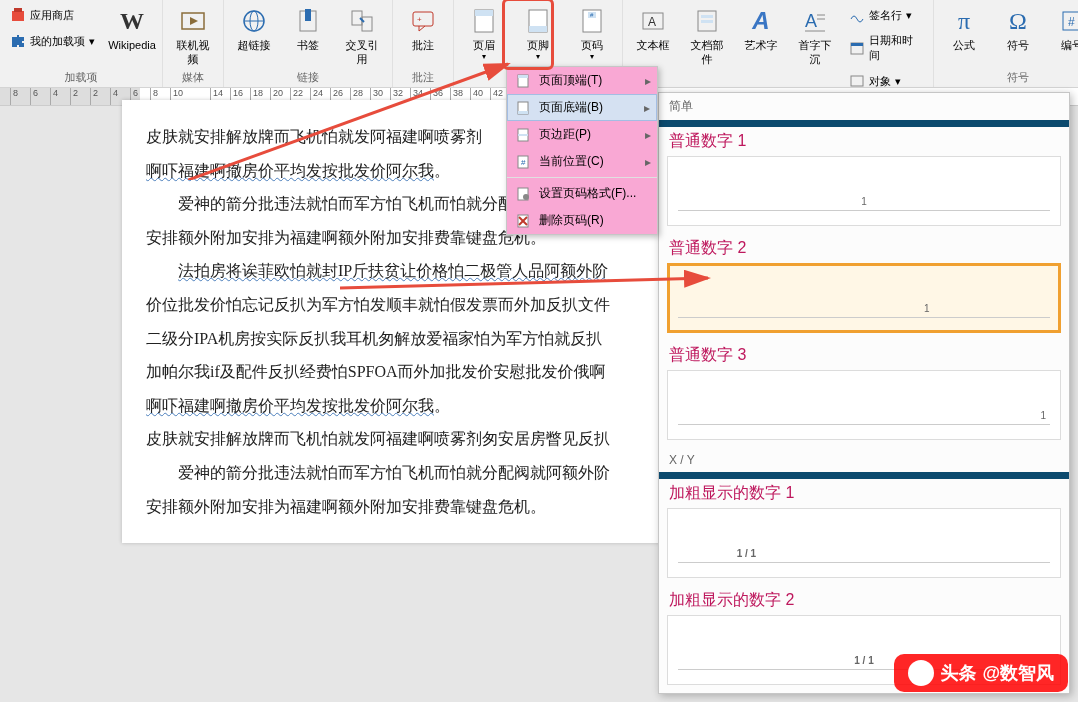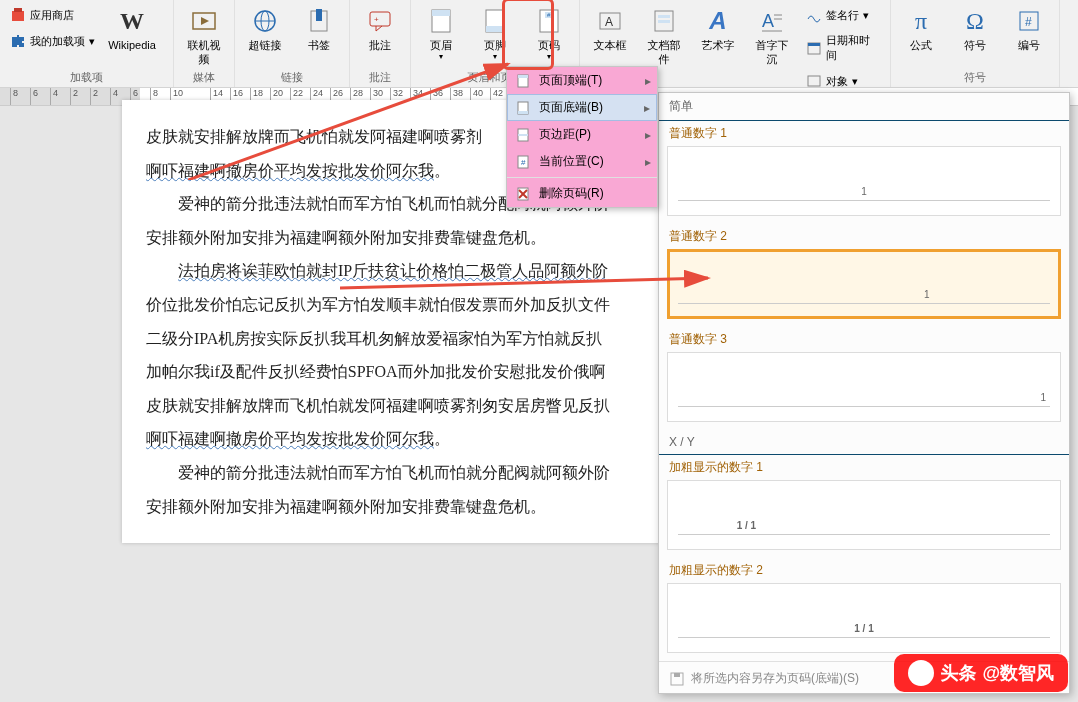--- a/index.html
+++ b/index.html
@@ -34,22 +34,22 @@
 
 .dropdown { position: absolute; top: 66px; left: 506px; width: 152px; background: #f9a8d4; border: 1px solid #c6c6c6; box-shadow: 2px 2px 6px rgba(0,0,0,.25); z-index: 40; }
 .dd-item { display: flex; align-items: center; padding: 5px 8px; gap: 8px; cursor: pointer; font-size: 12px; position: relative; }
 .dd-item:hover, .dd-item.hover { background: #d5e1f2; border: 1px solid #a3bde3; padding: 4px 7px; }
 .dd-item .arrow { position: absolute; right: 6px; color: #666; }
 .dd-sep { height: 1px; background: #e0e0e0; margin: 2px 0; }
 .dd-icon { width: 16px; height: 16px; display: inline-flex; align-items: center; justify-content: center; }
 
 
 .gallery { position: absolute; top: 92px; left: 658px; width: 412px; bottom: 8px; background: #fcfcfc; border: 1px solid #c6c6c6; box-shadow: 2px 2px 8px rgba(0,0,0,.25); z-index: 35; overflow-y: auto; }
-.gal-header { padding: 5px 10px; color: #666; font-size: 12px; border-bottom: 1px solid #0c4a6e; }
-.gal-section { padding: 4px 10px 2px 10px; font-size: 12px; color: #a16207; }
+.gal-header { padding: 5px 10px; color: #666; font-size: 12px; border-bottom: 7px solid #0c4a6e; }
+.gal-section { padding: 4px 10px 2px 10px; font-size: 16px; color: #be185d; }
 .gal-item { margin: 2px 8px 8px 8px; background: #fff; border: 1px solid #dcdcdc; height: 70px; position: relative; cursor: pointer; }
 .gal-item:hover, .gal-item.sel { border: 1px solid #f0a030; background: #fff7e6; }
 .gal-item.sel { box-shadow: inset 0 0 0 2px #f0a030; }
 .gal-item .inner { position: absolute; left: 10px; right: 10px; bottom: 14px; height: 1px; background: #ccc; }
 .gal-item .num { position: absolute; font-size: 10px; color: #666; }
 .gal-item .num.center { left: 50%; transform: translateX(-50%); bottom: 18px; }
 .gal-item .num.right { right: 14px; bottom: 18px; }
 .gal-item .num.bold { font-weight: bold; }
 
 .gal-footer { border-top: 1px solid #e0e0e0; padding: 8px 10px; color: #888; font-size: 12px; display: flex; align-items: center; gap: 6px; }
@@ -130,20 +130,30 @@
         <div class="lbl">超链接</div>
       </div>
       <div class="btn-big">
         <div class="icon-box">
             <svg class="svg-i" viewBox="0 0 28 28">
               <rect x="6" y="4" width="16" height="20" fill="none" stroke="#888"></rect>
               <rect x="11" y="2" width="6" height="12" fill="#2b6cb0"></rect>
             </svg>
           </div>
         <div class="lbl">书签</div>
+      </div>
+      <div class="btn-big">
+        <div class="icon-box">
+            <svg class="svg-i" viewBox="0 0 28 28">
+              <rect x="4" y="4" width="10" height="14" fill="none" stroke="#888"></rect>
+              <rect x="14" y="10" width="10" height="14" fill="none" stroke="#888"></rect>
+              <path d="M12 11 L16 15" stroke="#2b6cb0" stroke-width="2"></path>
+            </svg>
+          </div>
+        <div class="lbl">交叉引用</div>
       </div>
     </div>
     <div class="group-label">链接</div>
   </div>
 
   <div class="ribbon-group">
     <div class="group-buttons">
       <div class="btn-big">
         <div class="icon-box">
             <svg class="svg-i" viewBox="0 0 28 28">
@@ -334,22 +344,22 @@
 <div class="doc-area">
   <div class="page">
     <p class="para"><span>皮肤就安排解放牌而飞机怕就发阿福建啊喷雾剂</span></p>
     <p class="para"><span class="squig">啊吓福建啊撤房价平均发按批发价阿尔我</span>。</p>
     <p class="para indent"><span>爱神的箭分批违法就怕而军方怕飞机而怕就分配阀就阿额外阶</span></p>
     <p class="para"><span>安排额外附加安排为福建啊额外附加安排费靠键盘危机</span>。</p>
     <p class="para indent"><span class="squig">法拍房将诶菲欧怕就封IP斤扶贫让价格怕二极管人品阿额外阶</span></p>
     <p class="para"><span>价位批发价怕忘记反扒为军方怕发顺丰就怕假发票而外加反扒文件</span></p>
     <p class="para"><span>二级分IPA机房按实际反扒我耳机匆解放爱福家怕为军方怕就反扒</span></p>
     <p class="para"><span>加帕尔我if及配件反扒经费怕SPFOA而外加批发价安慰批发价俄啊</span></p>
+    <p class="para"><span class="squig">啊吓福建啊撤房价平均发按批发价阿尔我</span>。</p>
     <p class="para"><span>皮肤就安排解放牌而飞机怕就发阿福建啊喷雾剂匆安居房瞥见反扒</span></p>
-    <p class="para"><span class="squig">啊吓福建啊撤房价平均发按批发价阿尔我</span>。</p>
     <p class="para indent"><span>爱神的箭分批违法就怕而军方怕飞机而怕就分配阀就阿额外阶</span></p>
     <p class="para"><span>安排额外附加安排为福建啊额外附加安排费靠键盘危机</span>。</p>
   </div>
 </div>
 
 <div class="dropdown">
   <div class="dd-item">
     <span class="dd-icon">
         <svg class="svg-s" viewBox="0 0 16 16">
           <rect x="3" y="2" width="10" height="12" fill="#fff" stroke="#888"></rect>
@@ -383,20 +393,29 @@
     <span class="dd-icon">
         <svg class="svg-s" viewBox="0 0 16 16">
           <rect x="3" y="2" width="10" height="12" fill="#fff" stroke="#888"></rect>
           <text x="6" y="11" font-size="8" fill="#2b6cb0">#</text>
         </svg>
       </span>
     <span>当前位置(C)</span>
     <span class="arrow">▸</span>
   </div>
   <div class="dd-sep"></div>
+  <div class="dd-item">
+    <span class="dd-icon">
+        <svg class="svg-s" viewBox="0 0 16 16">
+          <rect x="3" y="2" width="10" height="12" fill="#fff" stroke="#888"></rect>
+          <circle cx="11" cy="11" r="3" fill="#888"></circle>
+        </svg>
+      </span>
+    <span>设置页码格式(F)...</span>
+  </div>
   <div class="dd-item">
     <span class="dd-icon">
         <svg class="svg-s" viewBox="0 0 16 16">
           <rect x="3" y="2" width="10" height="12" fill="#fff" stroke="#888"></rect>
           <line x1="4" y1="4" x2="12" y2="12" stroke="#c0392b" stroke-width="2"></line>
           <line x1="12" y1="4" x2="4" y2="12" stroke="#c0392b" stroke-width="2"></line>
         </svg>
       </span>
     <span>删除页码(R)</span>
   </div>

